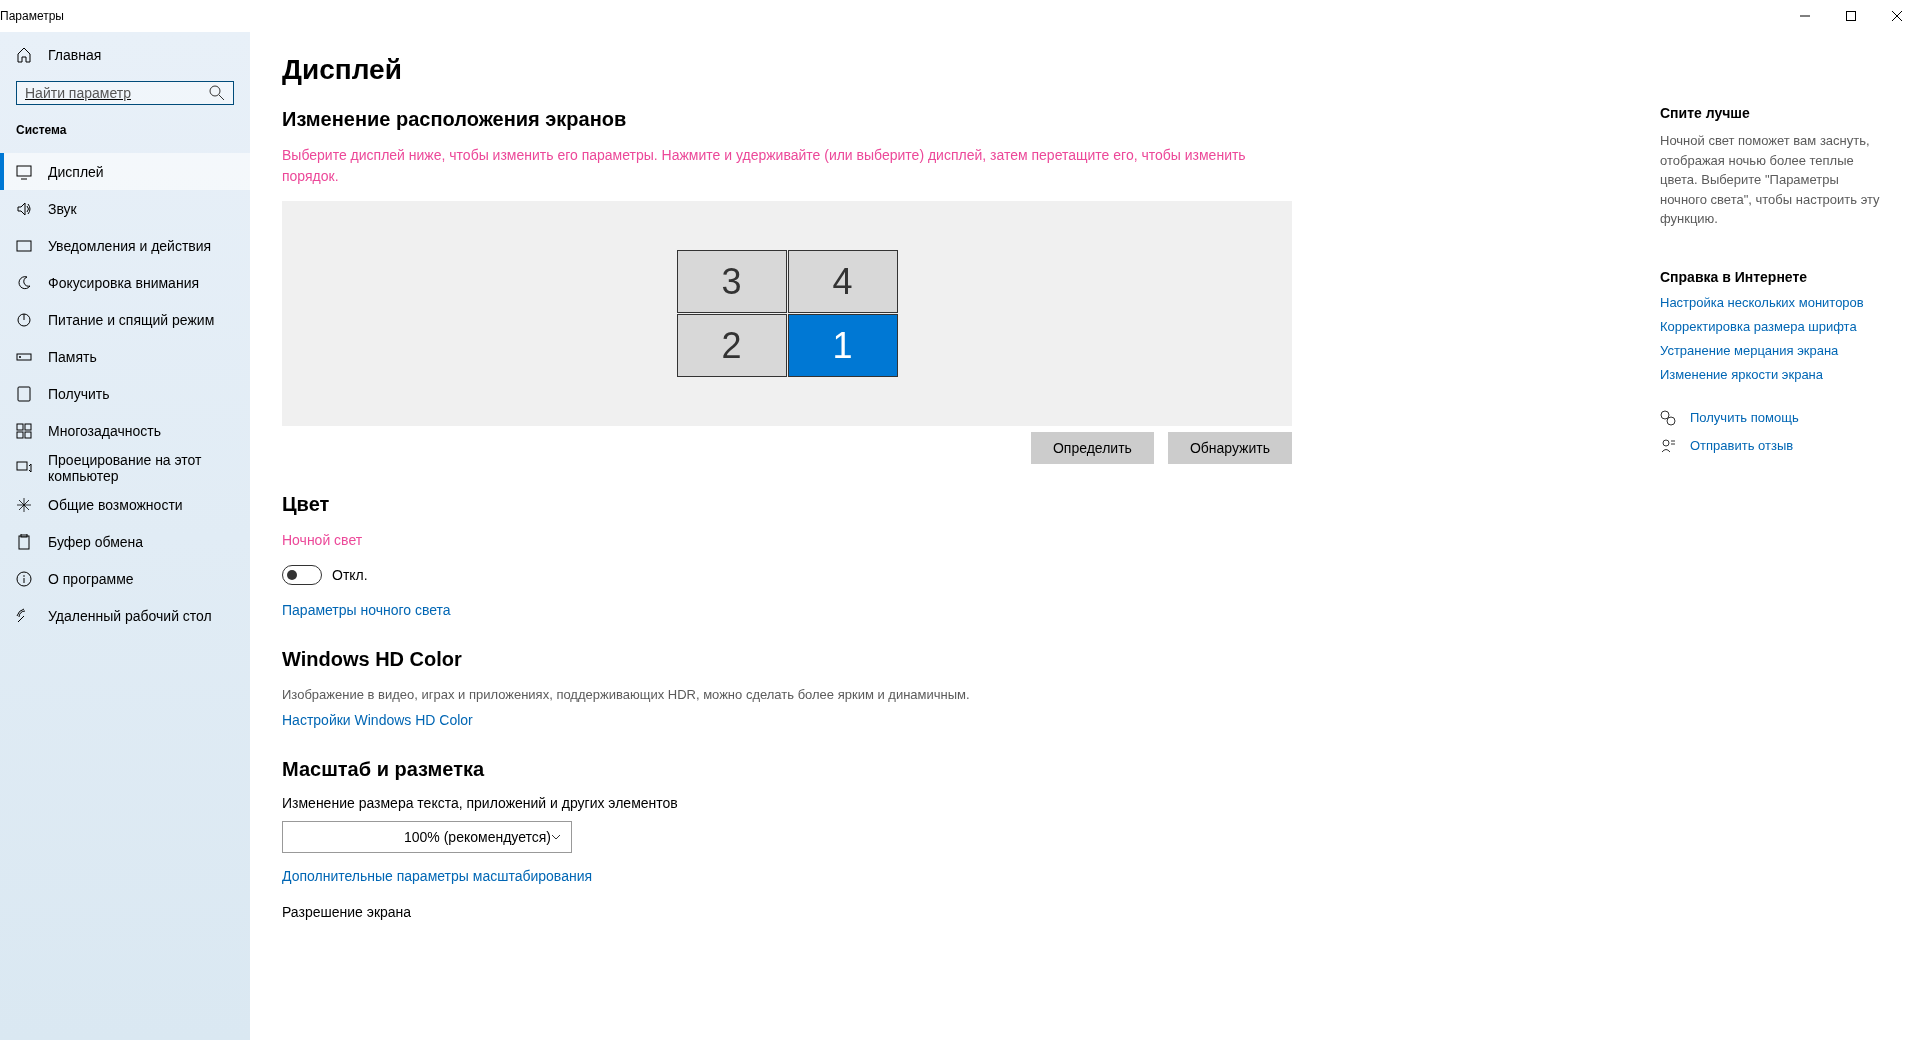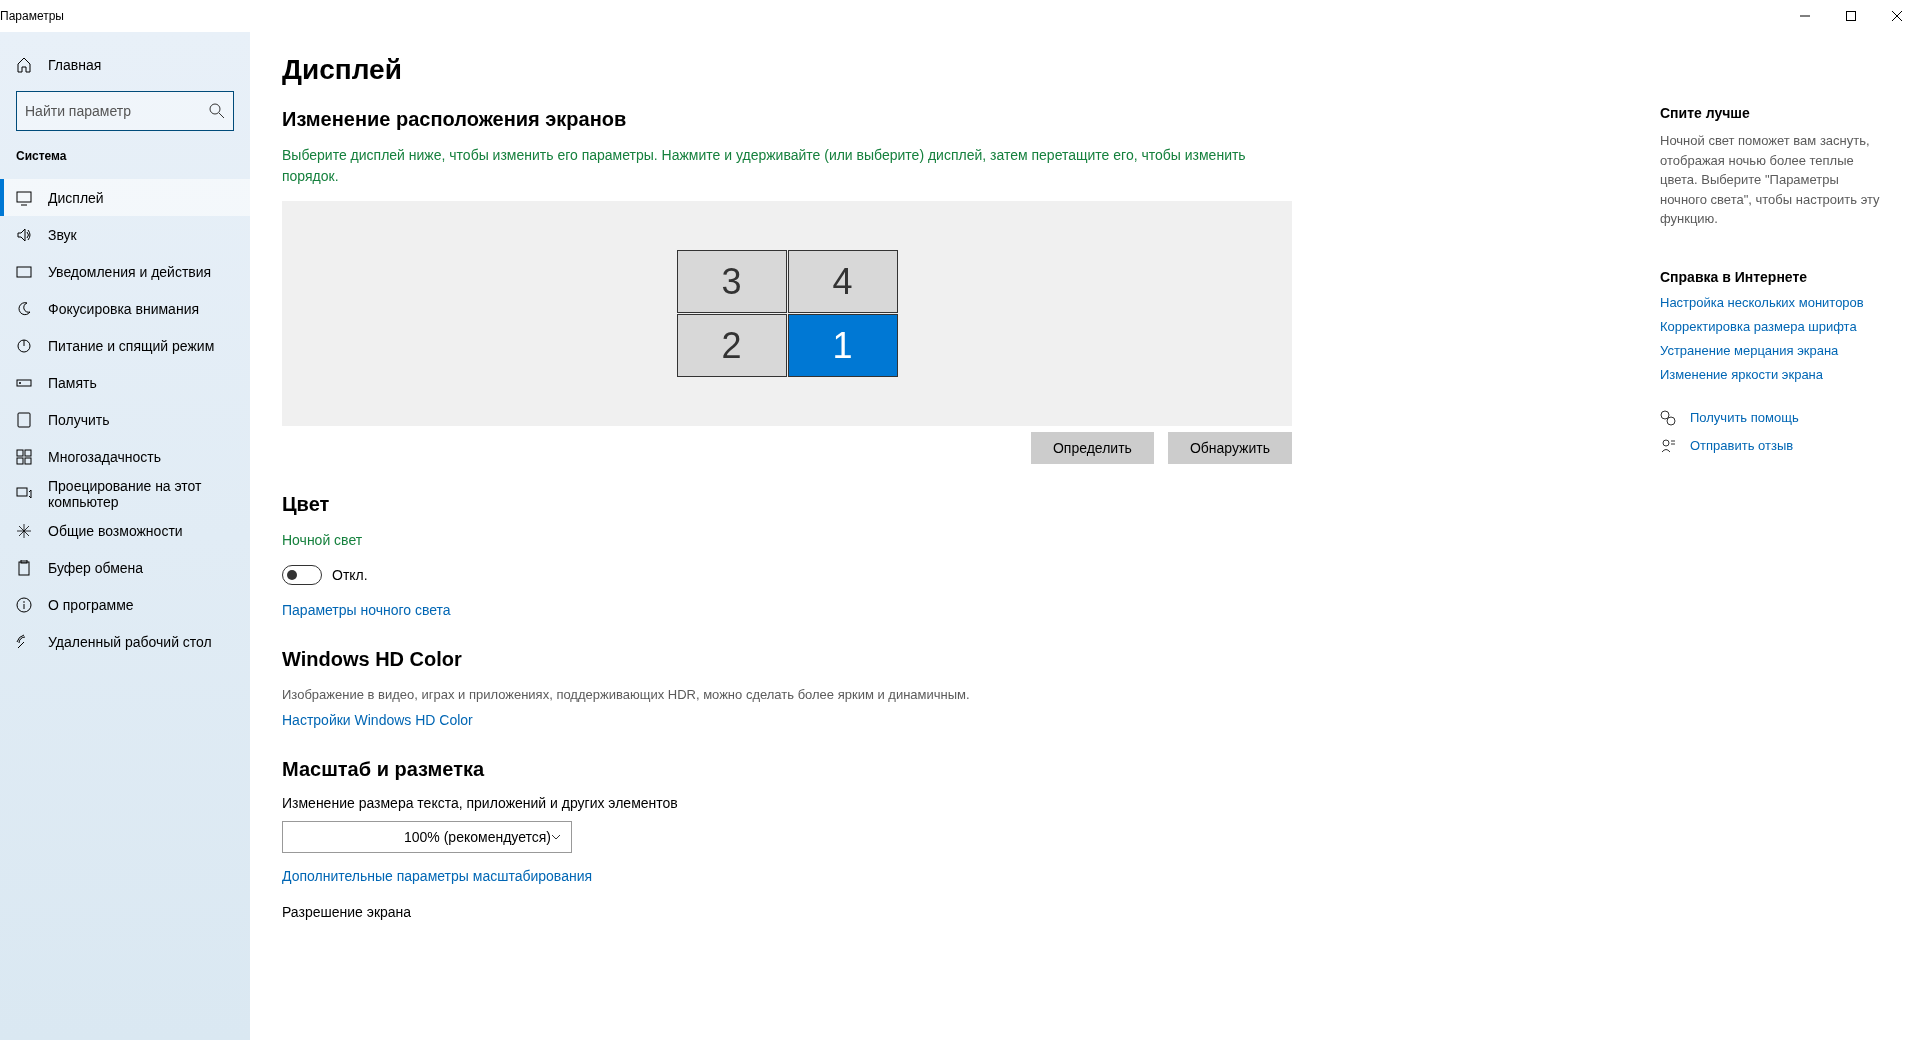--- a/index.html
+++ b/index.html
@@ -9,46 +9,46 @@
 .titlebar { height: 32px; display: flex; align-items: center; padding-left: 0; }
 .titlebar-title { font-size: 12px; flex: 1; }
 .titlebar-controls { display: flex; }
 .titlebar-btn { width: 46px; height: 32px; display: flex; align-items: center; justify-content: center; }
 .titlebar-btn svg { width: 10px; height: 10px; }
 
 
 .layout { display: flex; height: calc(100% - 32px); }
 
 
-.sidebar { width: 250px; background: linear-gradient(to bottom, #e8f0f8, #dae8f2); height: 100%; padding-top: 13px; }
+.sidebar { width: 250px; background: linear-gradient(to bottom, #e8f0f8, #dae8f2); height: 100%; padding-top: 3px; }
 .home-row { display: flex; align-items: center; padding: 0 16px; height: 36px; margin-bottom: 8px; margin-top:2px;}
 .home-row .icon { width: 16px; height: 16px; margin-right: 16px; }
 .home-row span { font-size: 14px; }
 .search-wrap { padding: 0 16px; margin-bottom: 18px; }
-.search { display: flex; align-items: center; border: 1px solid #004b7a; background: rgba(255,255,255,0.4); height: 40px; padding: 0 8px; }
+.search { display: flex; align-items: center; border: 1px solid #004b7a; background: rgba(255,255,255,0.4); height: 24px; padding: 0 8px; text-decoration: underline; }
 .search input { flex: 1; border: none; background: transparent; outline: none; font-size: 14px; }
 .search input::placeholder { color: #555; }
 .search-icon { width: 16px; height: 16px; }
 .section-label { font-size: 12px; font-weight: 600; padding: 0 16px; margin-bottom: 16px; }
 
 .nav-item { display: flex; align-items: center; height: 37px; padding: 0 16px; position: relative; }
 .nav-item.active { background: rgba(255,255,255,0.55); }
 .nav-item.active::before { content: ""; position: absolute; left: 0; top: 0; bottom: 0; width: 4px; background: #0078d4; }
 .nav-item .icon { width: 16px; height: 16px; margin-right: 16px; flex-shrink: 0; display: flex; align-items: center; justify-content: center; }
 .nav-item span { font-size: 14px; }
 
 
 .main { flex: 1; padding: 22px 40px 0 32px; overflow-y: auto; display: flex; }
 .content-col { flex: 1; max-width: 1010px; }
 .right-col { width: 240px; margin-left: auto; padding-left: 20px; padding-top: 35px;}
 
 h1 { font-size: 28px; font-weight: 600; margin-bottom: 22px; }
 h2 { font-size: 20px; font-weight: 600; margin-bottom: 14px; margin-top: 24px; }
 h2.first { margin-top: 0; }
-.body-text { font-size: 14px; color: #15803d; margin-bottom: 14px; line-height: 1.5; }
+.body-text { font-size: 14px; color: #ec4899; margin-bottom: 14px; line-height: 1.5; }
 .desc-text { font-size: 13px; color: #5b5b5b; line-height: 1.5; margin-bottom: 6px; }
 
 
 .arrange-box { background: #f0f0f0; height: 225px; display: flex; align-items: center; justify-content: center; margin-bottom: 1px; }
 .monitor-grid { display: grid; grid-template-columns: 110px 110px; grid-template-rows: 63px 63px; gap: 1px; }
 .monitor { border: 1px solid #333; background: #d8d8d8; display: flex; align-items: center; justify-content: center; font-size: 36px; font-weight: 300; color: #333; }
 .monitor.selected { background: #0078d4; color: #fff; }
 
 .arrange-actions { background: #fff; display: flex; justify-content: flex-end; gap: 14px; padding: 5px 0; }
 .btn-secondary { background: #ccc; border: none; padding: 8px 22px; font-size: 14px; }

